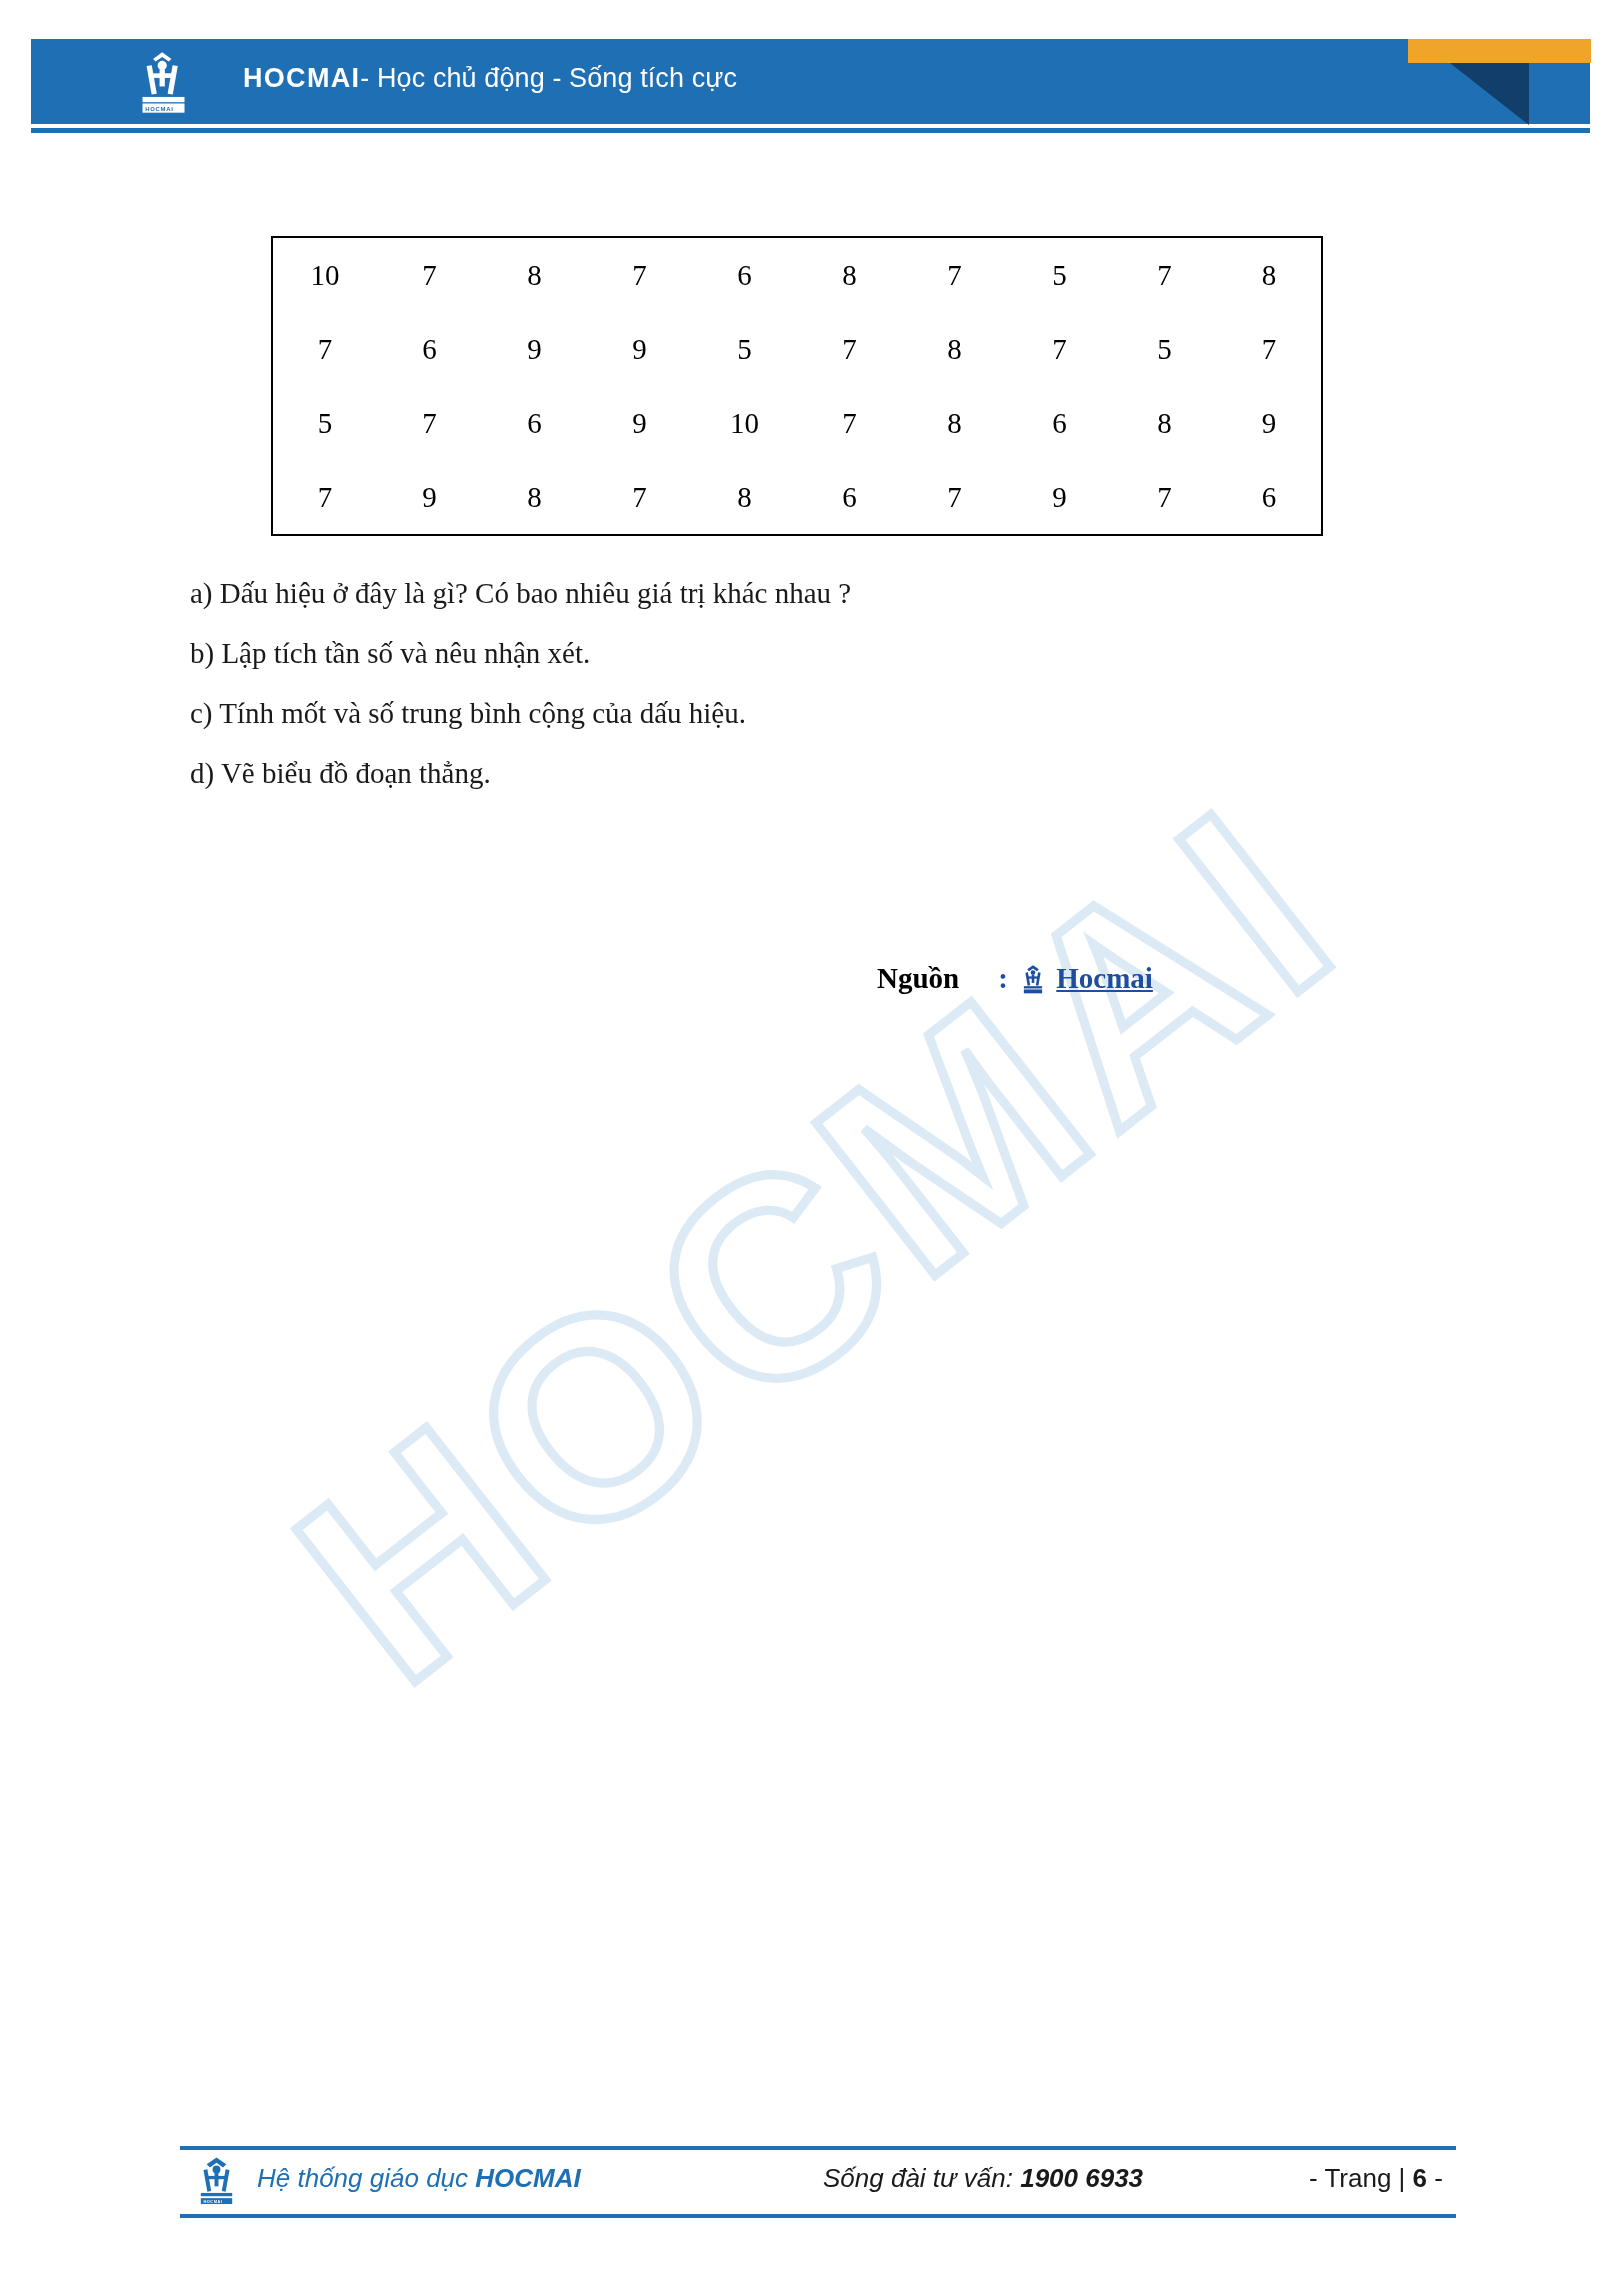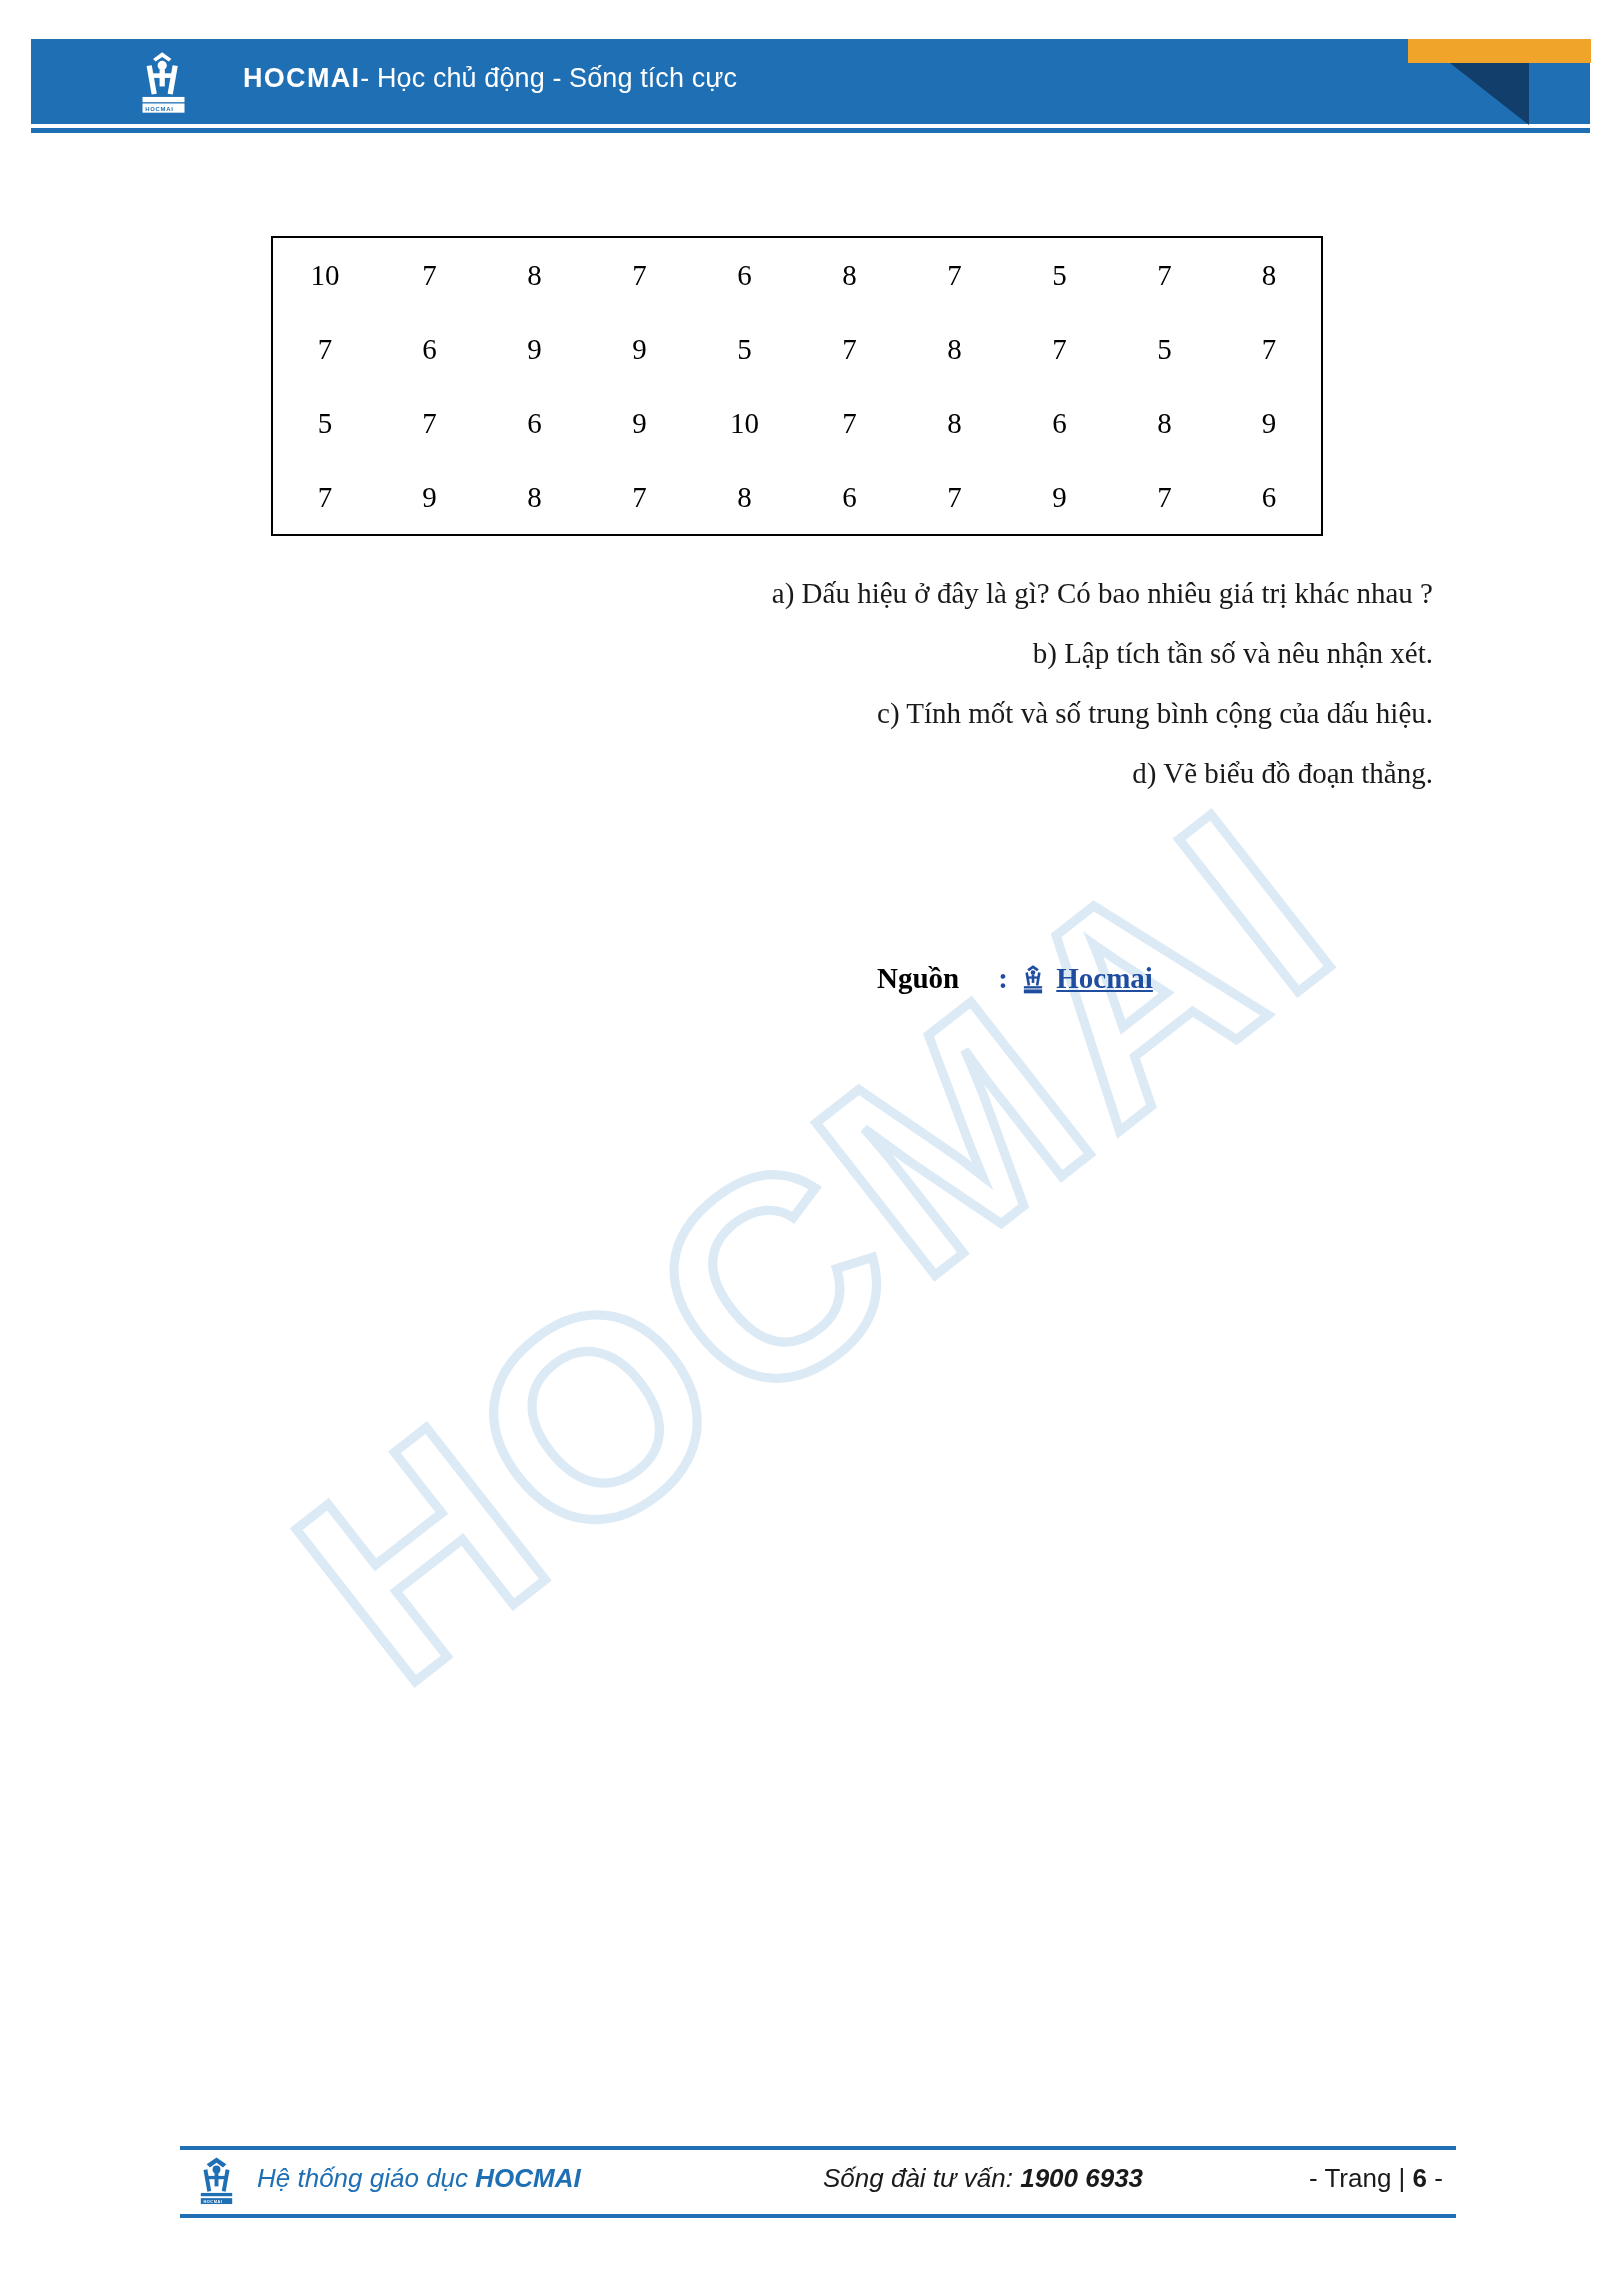--- a/index.html
+++ b/index.html
@@ -139,21 +139,20 @@
     left: 190px;
     top: 563px;
     width: 1243px;
   }
   .question-item {
     font-size: 29px;
     line-height: 60px;
     color: #1A1A1A;
     font-family: "Liberation Serif", serif;
     white-space: nowrap;
-    text-align: right;
   }
 
   .source-line {
     position: absolute;
     left: 877px;
     top: 962px;
     display: flex;
     align-items: center;
     font-size: 29px;
     font-family: "Liberation Serif", serif;

